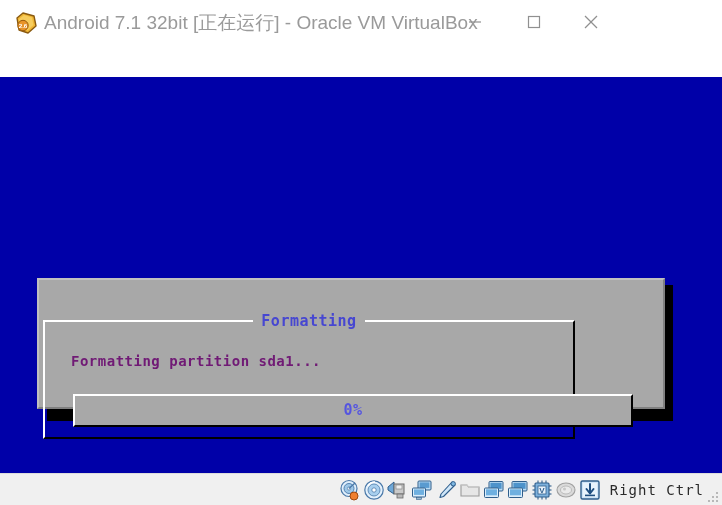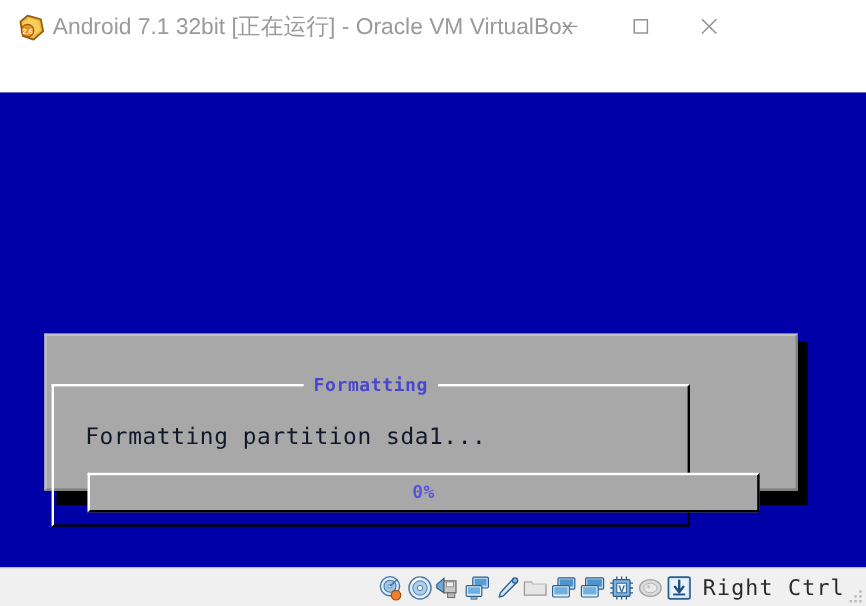--- a/index.html
+++ b/index.html
@@ -136,23 +136,23 @@
     letter-spacing: 0.5px;
   }
   .dlg-title span {
     background: #a8a8a8;
     padding: 0 8px;
   }
   .dlg-msg {
     position: absolute;
     left: 26px; top: 31px;
     font-family: "DejaVu Sans Mono", "Liberation Mono", monospace;
-    font-size: 19px;
-    font-weight: normal;
-    color: #0f172a;
+    font-size: 14px;
+    font-weight: bold;
+    color: #701a75;
     letter-spacing: 0.5px;
     white-space: pre;
   }
   .progress-outer {
     position: absolute;
     left: 28px; top: 72px;
     width: 560px;
     height: 33px;
     box-sizing: border-box;
     border-top: 2px solid #ffffff;
@@ -193,21 +193,21 @@
     gap: 2px;
   }
   .sicon {
     width: 22px;
     height: 22px;
     position: relative;
     flex: 0 0 auto;
   }
   .status-key {
     font-family: "DejaVu Sans Mono", "Liberation Mono", monospace;
-    font-size: 18px;
+    font-size: 14px;
     color: #2a2a2a;
     margin-left: 7px;
     margin-right: 14px;
     white-space: nowrap;
     letter-spacing: 1px;
   }
   .grip {
     position: absolute;
     right: 3px;
     bottom: 3px;

